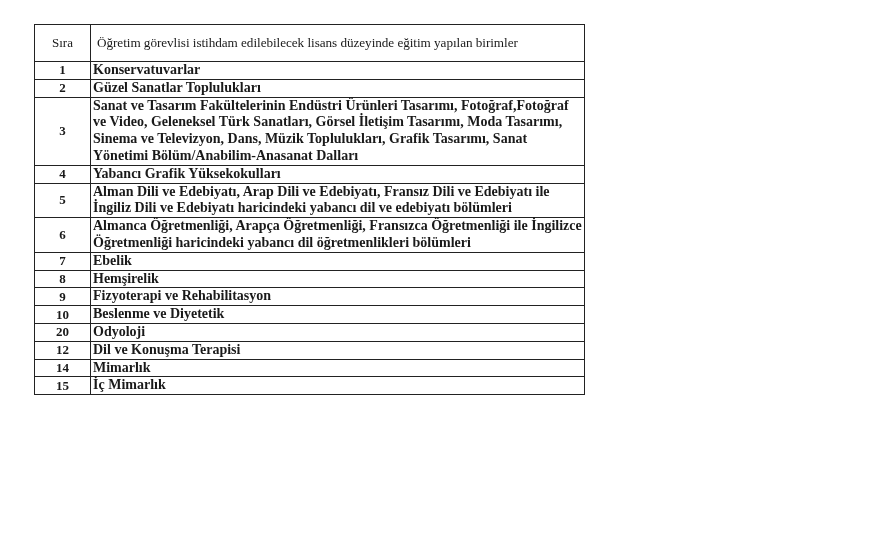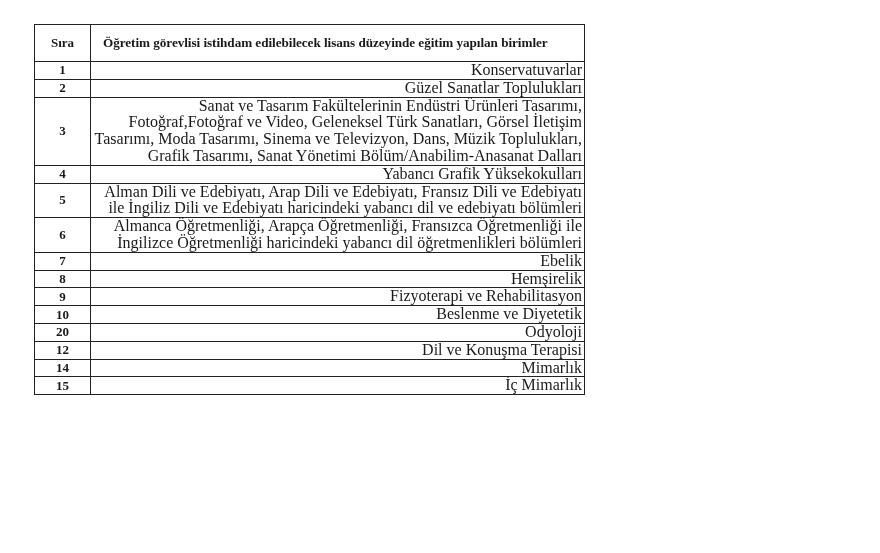--- a/index.html
+++ b/index.html
@@ -25,44 +25,45 @@
     }
     .doc-table td, .doc-table th {
       border: 1.5px solid #222;
       padding: 0;
       vertical-align: middle;
     }
     .col-sira { width: 56px; }
     .col-birim { width: 494px; }
     .doc-table th {
       height: 36px;
-      font-weight: bold;
+      font-weight: normal;
       font-size: 13px;
       text-align: left;
     }
     .doc-table th.sira-head {
       text-align: center;
     }
     .doc-table th.birim-head {
-      padding-left: 12px;
+      padding-left: 6px;
       font-size: 13.2px;
       letter-spacing: -0.05px;
       margin-left: 20px;
     }
     .num-cell {
       text-align: center;
       font-weight: bold;
       font-size: 13px;
     }
     .text-cell {
-      font-size: 16px;
+      font-size: 14px;
       line-height: 16.8px;
       padding-left: 2px !important;
       padding-right: 2px !important;
-      text-align: right;
+      text-align: left;
+      font-weight: bold;
     }
     tr.r1 td { height: 15.5px; }
     tr.r2 td { height: 32px; }
     tr.r4 td { height: 66px; }
   </style>
 </head>
 <body>
 
 <table class="doc-table">
   <colgroup>

